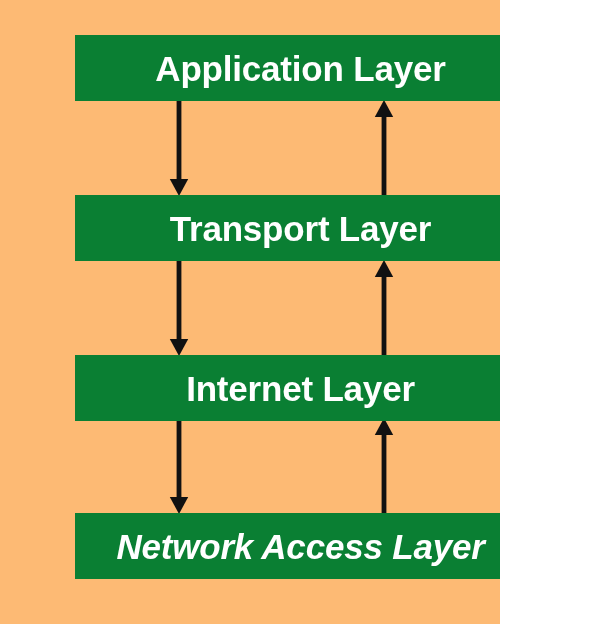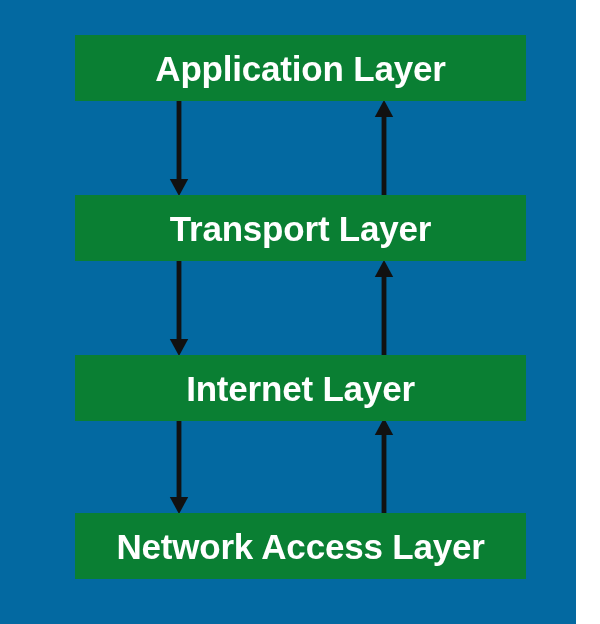--- a/index.html
+++ b/index.html
@@ -8,23 +8,23 @@
     padding: 0;
     background: #ffffff;
   }
 
   body {
     font-family: "Liberation Sans", "DejaVu Sans", sans-serif;
   }
 
   #diagram-canvas {
     position: relative;
-    width: 576px;
+    width: 500px;
     height: 624px;
-    background: #0369a1;
+    background: #fdba74;
     overflow: hidden;
     text-align: center;
   }
 
   .layer-box {
     position: absolute;
     left: 75px;
     width: 451px;
     height: 66px;
     background: #0a7f33;
@@ -41,21 +41,21 @@
     font-weight: bold;
     line-height: 1;
     letter-spacing: -0.2px;
     white-space: nowrap;
     font-family: "Liberation Sans", "DejaVu Sans", sans-serif;
   }
 
   .box-1 { top: 35px; }
   .box-2 { top: 195px; }
   .box-3 { top: 355px; }
-  .box-4 { top: 513px; }
+  .box-4 { top: 513px; font-style: italic; }
 
   
   .arrow {
     position: absolute;
     z-index: 1;
   }
 
   .arrow svg {
     display: block;
     overflow: visible;

